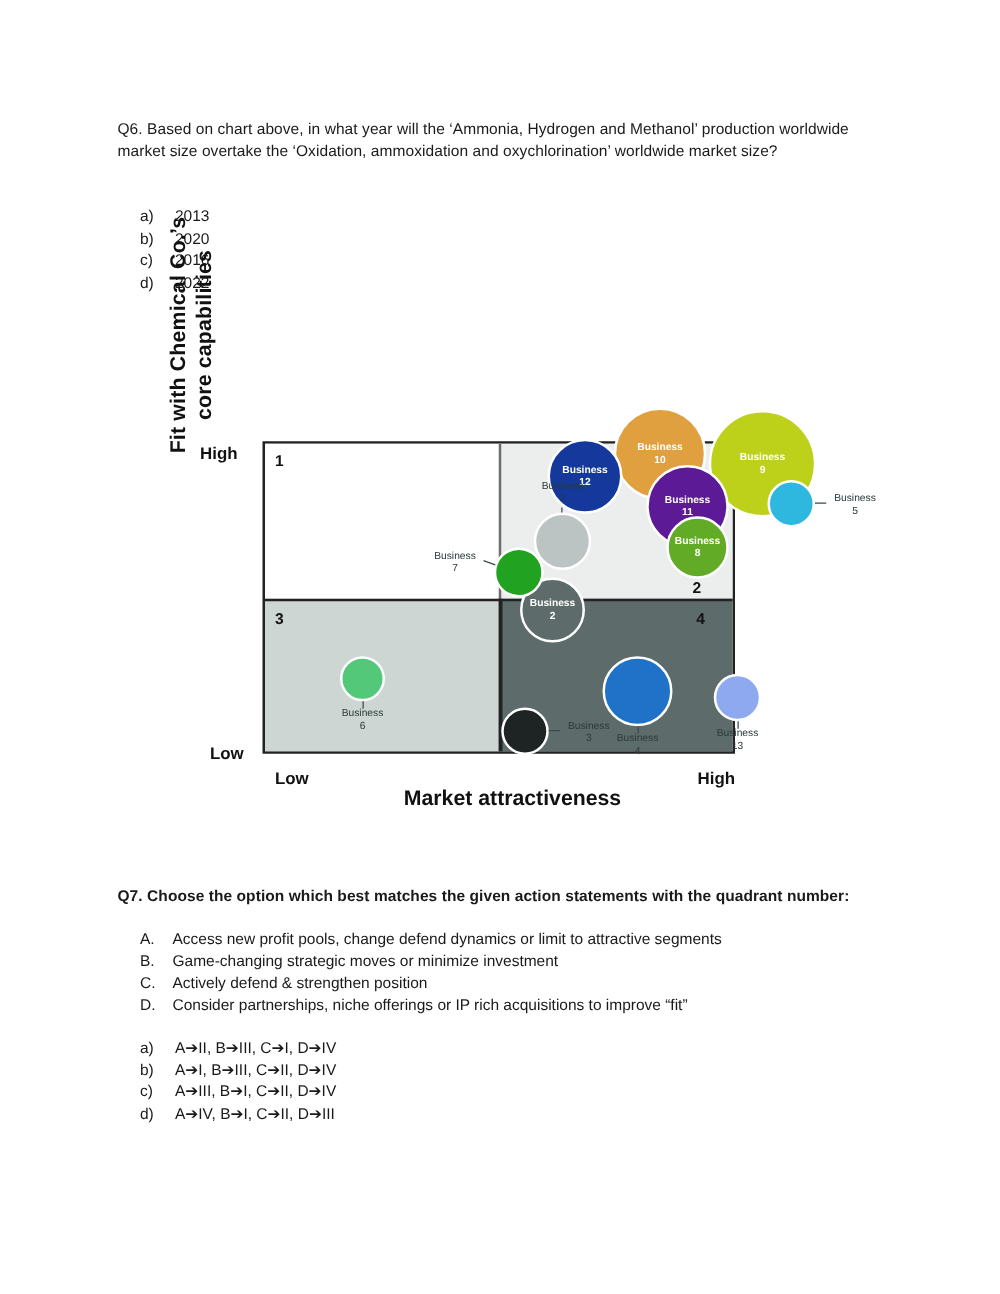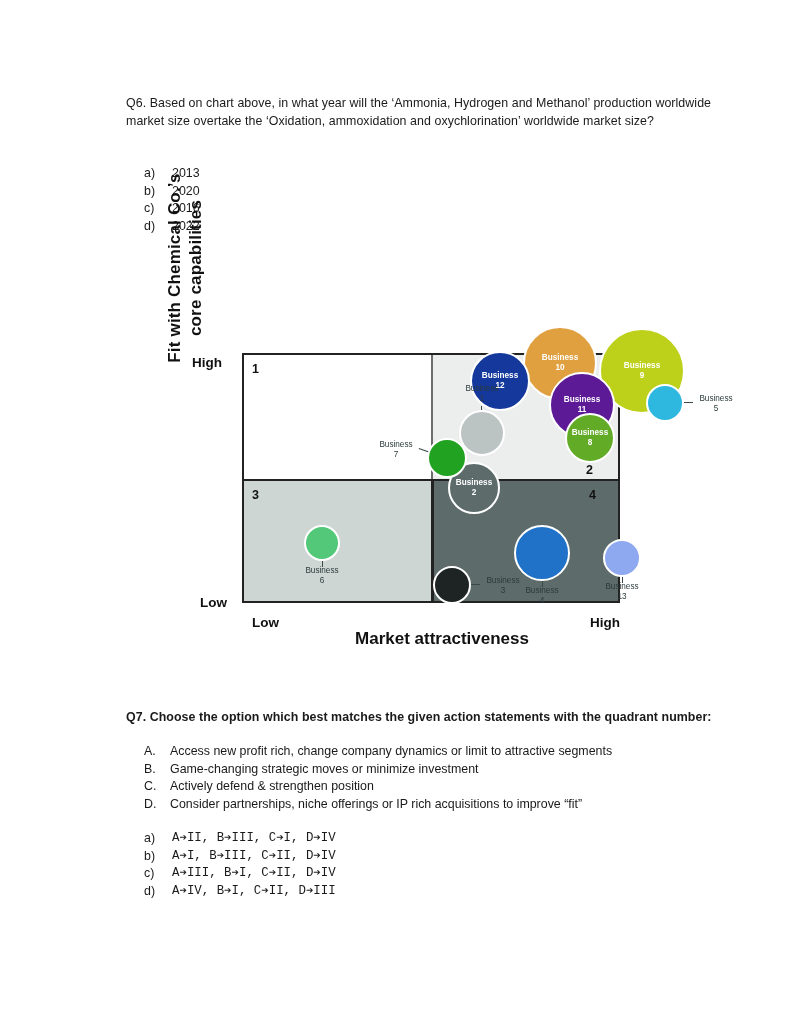--- a/index.html
+++ b/index.html
@@ -1,21 +1,21 @@
 <!DOCTYPE html>
 <html><head>
 <meta charset="utf-8">
 <style>
   html,body{margin:0;padding:0;}
   body{
     width:800px;height:1035px;background:#ffffff;
     font-family:"Liberation Sans", sans-serif;
     color:#000;overflow:hidden;position:relative;
   }
-  .page{position:absolute;inset:0;margin-left:32px;}
+  .page{position:absolute;inset:0;}
 
   
   .para{
     position:absolute;font-size:12.4px;line-height:18.2px;color:#1a1a1a;
     letter-spacing:.005em;
   }
   #q6-text{left:94px;top:94px;width:605px;}
   #chart-intro{left:94px;top:251px;width:600px;}
   #q7-text{left:94px;top:708px;width:600px;font-weight:bold;}
 
@@ -82,21 +82,21 @@
   .bub.nolabel{border:2px solid #fff;}
   .bub .bl{pointer-events:none;}
 
   .extlabel{
     position:absolute;font-size:8.2px;line-height:9.6px;
     color:#2b3a3a;text-align:center;font-weight:normal;
   }
   .leader{position:absolute;background:#3a4a4a;height:1px;transform-origin:0 0;}
 
   
-  .arrow{font-family:Liberation Mono, monospace;}
+  .arrow{font-family:Liberation Sans, sans-serif;}
 </style>
 </head>
 <body>
 
 <div class="page">
 
   <div class="para" id="q6-text">Q6. Based on chart above, in what year will the ‘Ammonia, Hydrogen and Methanol’ production worldwide market size overtake the ‘Oxidation, ammoxidation and oxychlorination’ worldwide market size?</div>
 
   <div class="opt-list" id="q6-options">
     <div class="opt-row">
@@ -186,21 +186,21 @@
         <div class="extlabel" style="left: 127px; top: 236px; width: 46px;">Business<br>6</div>
         <div class="leader" style="left: 150px; top: 237px; width: 6px; transform: rotate(-90deg);"></div>
       </div>
   </div>
 
   <div class="para" id="q7-text">Q7. Choose the option which best matches the given action statements with the quadrant number:</div>
 
   <div class="opt-list" id="q7-statements">
     <div class="opt-row">
       <span class="opt-key">A.</span>
-      <span class="opt-val">Access new profit rich, change company dynamics or limit to attractive segments</span>
+      <span class="opt-val">Access new profit pools, change defend dynamics or limit to attractive segments</span>
     </div>
     <div class="opt-row">
       <span class="opt-key">B.</span>
       <span class="opt-val">Game-changing strategic moves or minimize investment</span>
     </div>
     <div class="opt-row">
       <span class="opt-key">C.</span>
       <span class="opt-val">Actively defend &amp; strengthen position</span>
     </div>
     <div class="opt-row">

